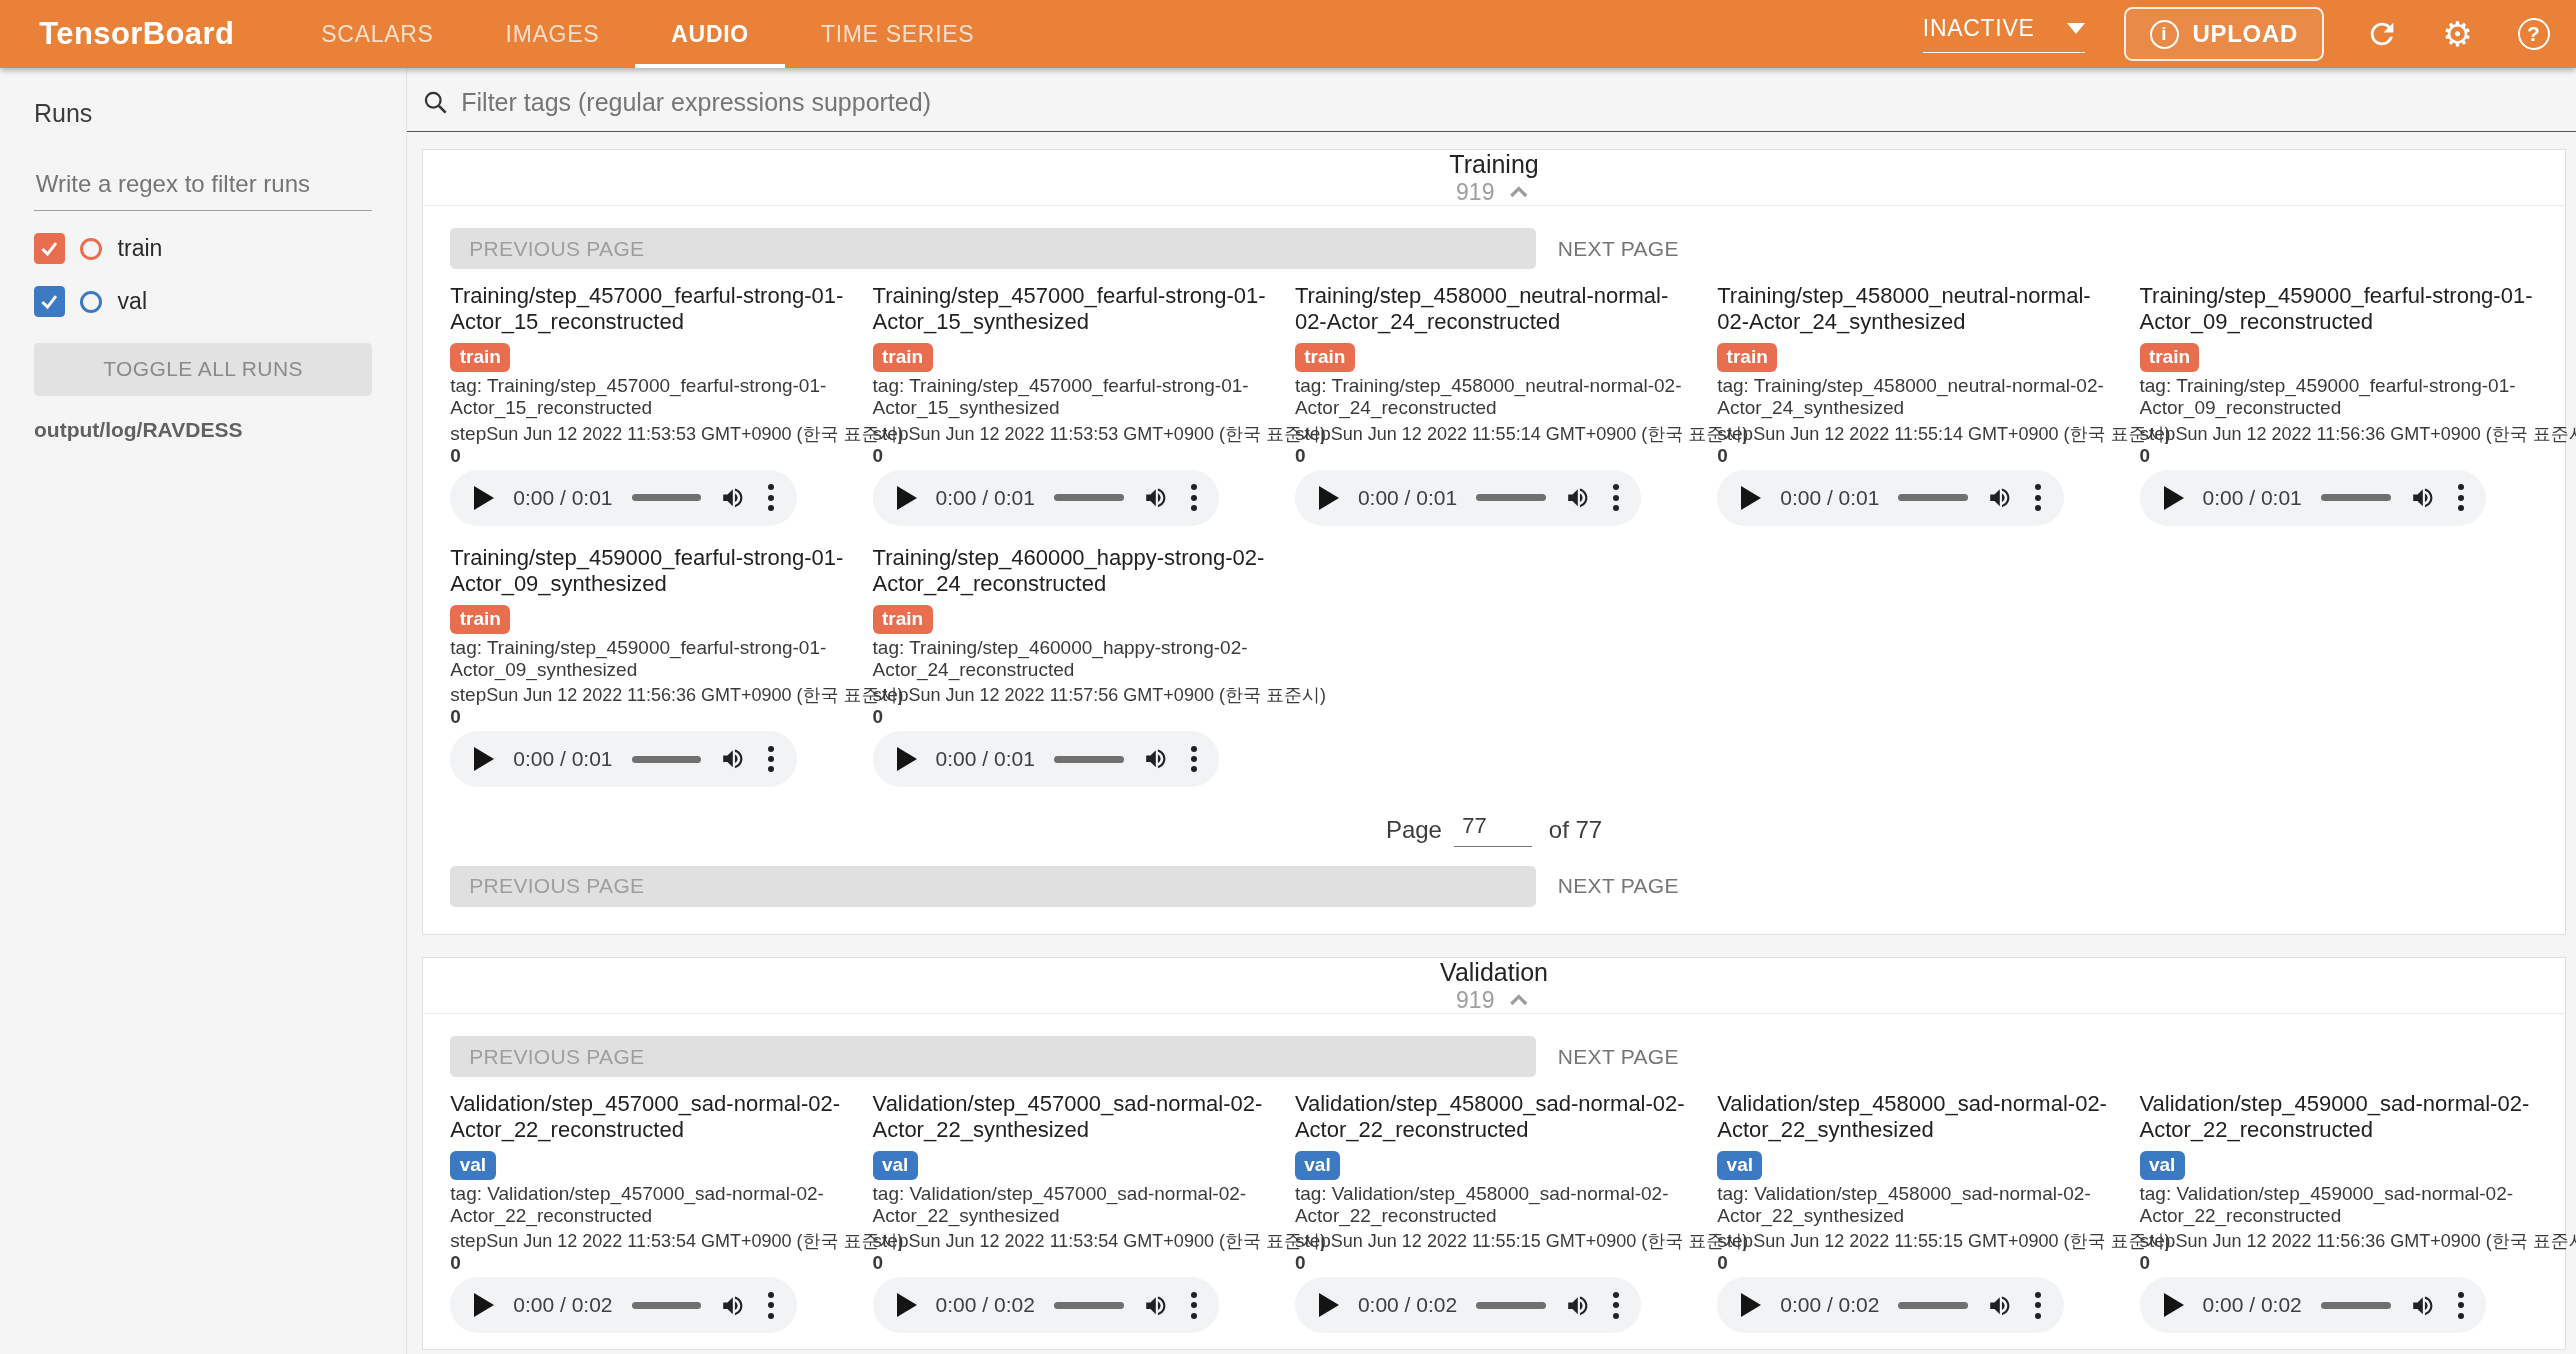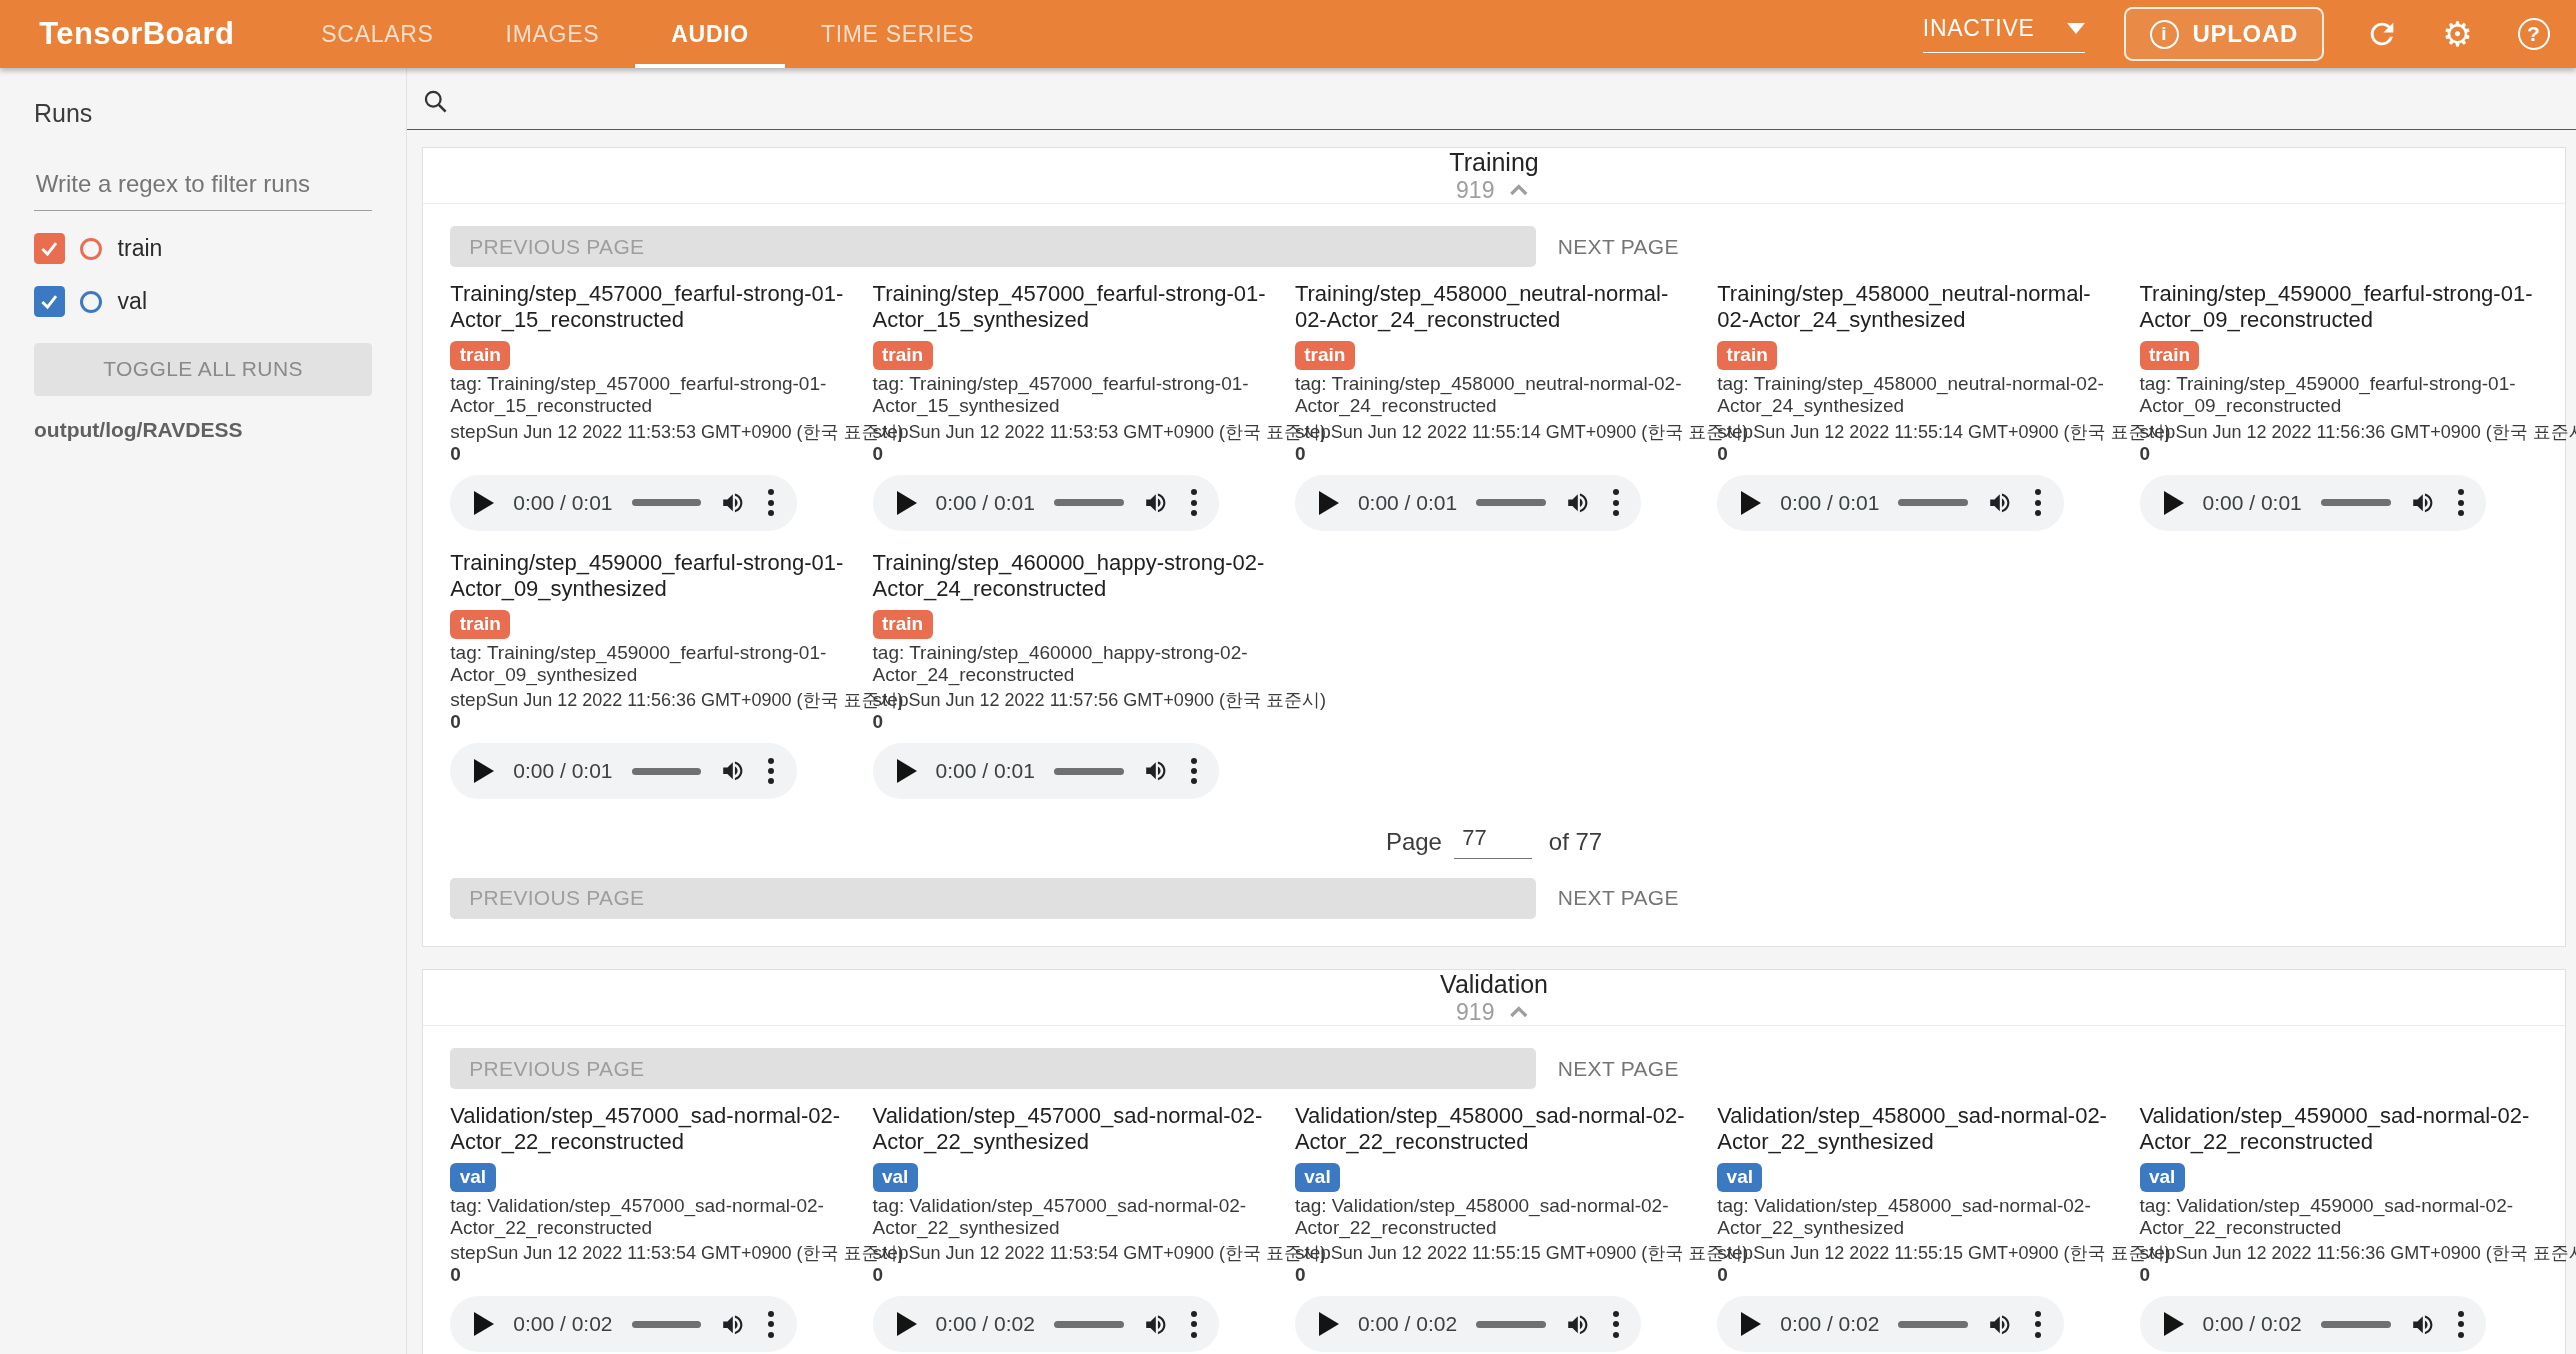--- a/index.html
+++ b/index.html
@@ -68,21 +68,21 @@
   .card-grid { display:grid; grid-template-columns:repeat(5, minmax(0,1fr)); column-gap:24px; row-gap:19px; margin-top:13.6px; }
   .card-title { font-size:22px; line-height:26.4px; color:#212121; overflow-wrap:break-word; }
   .badge { display:inline-block; margin:7.7px 0 2.6px; padding:2.6px 9.4px 4.3px; border-radius:6px; color:#fff;
     font-size:19px; font-weight:700; }
   .card-tag { font-size:19px; line-height:22px; color:#3a3a3a; overflow-wrap:break-word; }
   .step-row { display:flex; justify-content:space-between; align-items:baseline; margin-top:2.6px; }
   .step-left { font-size:19px; color:#3a3a3a; }
   .step-left b { font-weight:700; }
   .card-ts { font-size:18px; color:#3a3a3a; white-space:nowrap; }
 
-  .player { margin-top:10px; width:87%; height:56px; background:#f1f3f4; border-radius:28px;
+  .player { margin-top:3px; width:87%; height:56px; background:#f1f3f4; border-radius:28px;
     display:flex; align-items:center; gap:19px; padding:0 19px 0 24px; }
   .play-tri { width:0; height:0; border-top:12.8px solid transparent; border-bottom:12.8px solid transparent;
     border-left:20.4px solid #141414; cursor:pointer; }
   .ptime { font-size:21px; color:#3c4043; white-space:nowrap; }
   .ptrack { flex:1; height:6.8px; background:#707070; border-radius:4.3px; cursor:pointer; }
   .kebab { display:flex; flex-direction:column; gap:4.3px; cursor:pointer; padding:3.4px; }
   .kebab i { width:6px; height:6px; border-radius:50%; background:#202124; }
 
   .page-row { display:flex; justify-content:center; align-items:center; gap:8.5px; margin:25.6px 0 5.1px;
     font-size:24px; color:#3c3c3c; }
@@ -151,20 +151,21 @@
     <button class="toggle-all">TOGGLE ALL RUNS</button>
     <div class="logdir">output/log/RAVDESS</div>
   </div>
 
   <div class="main">
     <div class="filter-row">
       <svg width="27" height="27" viewBox="0 0 24 24">
           <circle cx="10" cy="10" r="6.5" fill="none" stroke="#333" stroke-width="2"></circle>
           <line x1="15" y1="15" x2="21" y2="21" stroke="#333" stroke-width="2.4"></line>
         </svg>
+      <input class="filter-input" placeholder="Filter tags (regular expressions supported)" style="">
     </div>
     <div class="sections">
   <div class="section">
     <div class="section-header">
       <div class="section-title">Training</div>
       <div class="section-meta">
         <span>919</span>
         <svg width="25.6" height="25.6" viewBox="0 0 24 24">
                 <polyline points="5,15 12,8 19,15" fill="none" stroke="#9e9e9e" stroke-width="3"></polyline>
               </svg>

